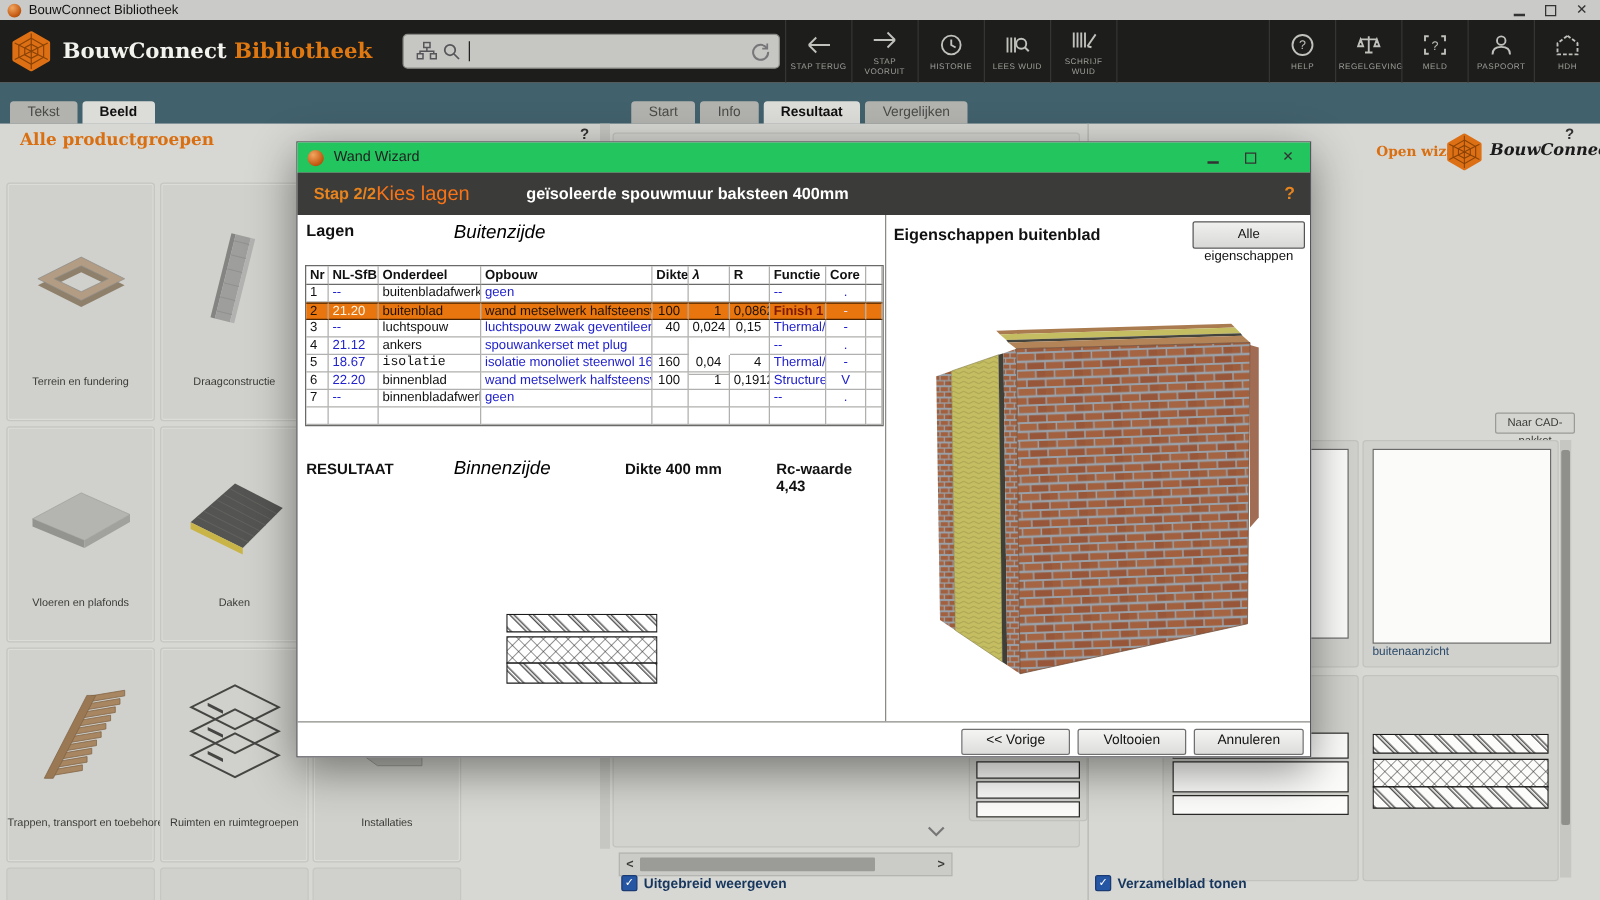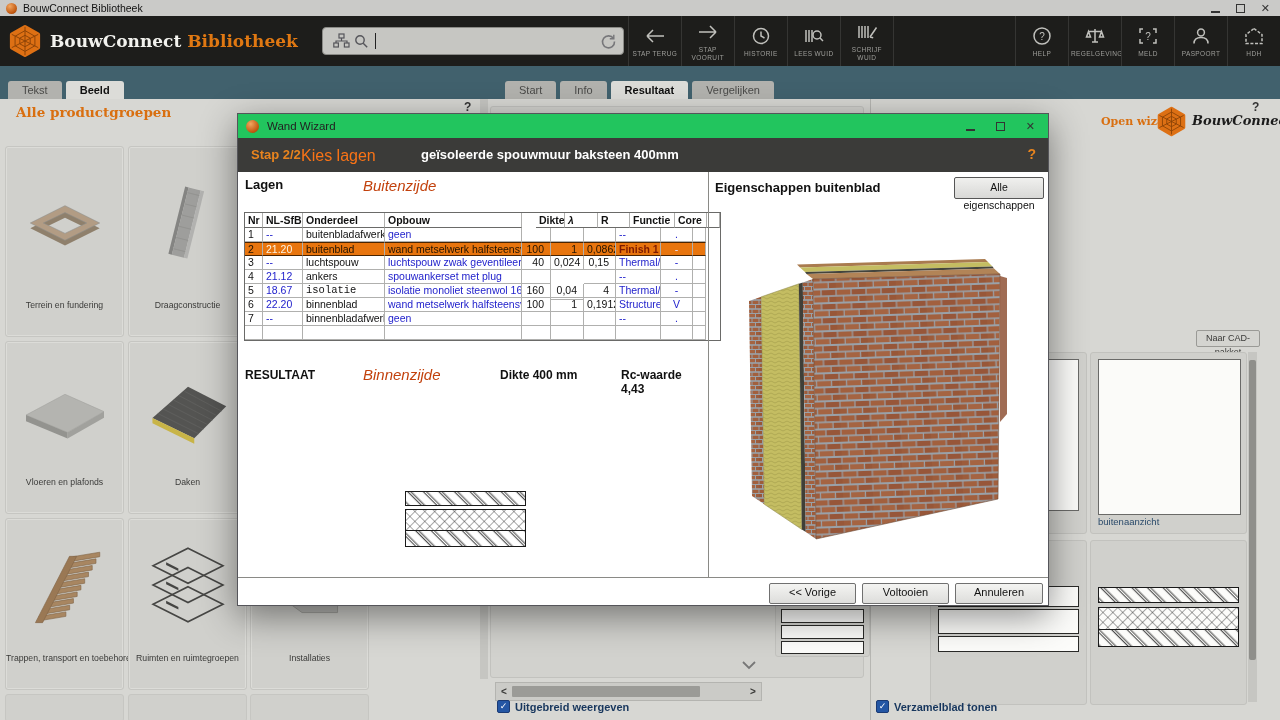--- a/index.html
+++ b/index.html
@@ -84,21 +84,21 @@
   .dlg-step{position:absolute;left:13px;top:9px;font-size:13px;font-weight:bold;color:#e8841e;}
   .dlg-action{position:absolute;left:63px;top:9px;font-size:16px;color:#f97316;}
   .dlg-subject{position:absolute;left:183px;top:9px;font-size:13px;font-weight:bold;color:#fff;}
   .dlg-help{position:absolute;right:12px;top:8px;font-size:14px;font-weight:bold;color:#e8841e;}
   .dlg-divider{position:absolute;left:470px;top:58px;height:405px;width:0;border-left:1px solid #8a8a86;}
   .dlg-footerline{position:absolute;left:0;top:463px;width:100%;border-top:1px solid #8a8a86;}
   .dlg-btn{position:absolute;top:469px;height:19px;background:linear-gradient(#f4f4f2,#dddddb);
     border:1px solid #707070;border-radius:2px;font-size:11px;color:#111;text-align:center;
     line-height:17px;font-family:"Liberation Sans",sans-serif;}
   .lagen-h{position:absolute;left:7px;top:63px;font-size:13px;font-weight:bold;color:#111;}
-  .side-label{position:absolute;font-size:15px;font-style:italic;color:#c2410c;}
+  .side-label{position:absolute;font-size:15px;font-style:italic;color:#000000;}
   .props-h{position:absolute;left:477px;top:66px;font-size:13px;font-weight:bold;color:#111;}
   .allprops{position:absolute;left:716px;top:63px;width:88px;height:20px;
     background:linear-gradient(#f0f0ee,#d8d8d6);border:1px solid #555;border-radius:2px;
     font-size:10.5px;line-height:18px;text-align:center;color:#111;}
   
   .ltable{position:absolute;left:6px;top:98px;border:1px solid #6a6a68;background:#fff;}
   .trow{display:flex;height:14px;}
   .trow.thead{height:15px;font-weight:bold;justify-content:space-between;}
   .tcell{flex:none;box-sizing:border-box;border-right:1px solid #b0b0ae;border-bottom:1px solid #b0b0ae;
     font-size:10.5px;line-height:13px;padding:0 3px;white-space:nowrap;overflow:hidden;color:#111;}
@@ -475,21 +475,21 @@
 
     <div class="lagen-h">Lagen</div>
     <div class="side-label" style="left:125px;top:63px;">Buitenzijde</div>
 
     <div class="ltable" id="layer-table">
         <div class="trow thead">
           <div class="tcell" style="width: 18px;">Nr</div>
           <div class="tcell" style="width: 40px;">NL-SfB</div>
           <div class="tcell" style="width: 82px;">Onderdeel</div>
           <div class="tcell" style="width: 137px;">Opbouw</div>
-          <div class="tcell" style="width: 29px; margin-left: 14px;">Dikte</div>
+          <div class="tcell" style="width: 29px;">Dikte</div>
           <div class="tcell" style="width: 33px; font-style: italic;">λ</div>
           <div class="tcell" style="width: 32px;">R</div>
           <div class="tcell" style="width: 45px;">Functie</div>
           <div class="tcell" style="width: 32px;">Core</div>
           <div class="tcell" style="width: 13px;"></div>
         </div>
         <div class="trow">
           <div class="tcell c-nr" style="width: 18px;">1</div>
           <div class="tcell c-sfb blue" style="width: 40px;">--</div>
           <div class="tcell c-ond" style="width: 82px;">buitenbladafwerking</div>

